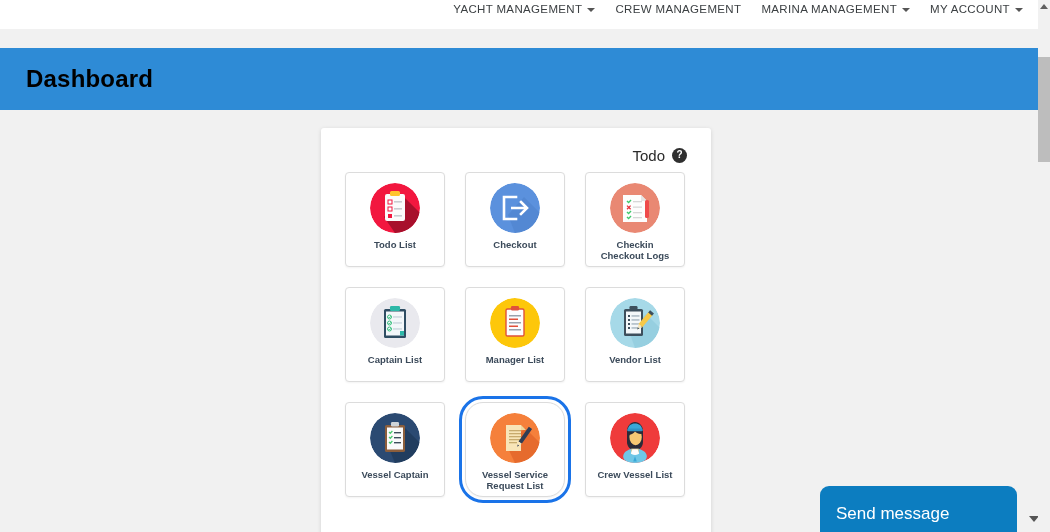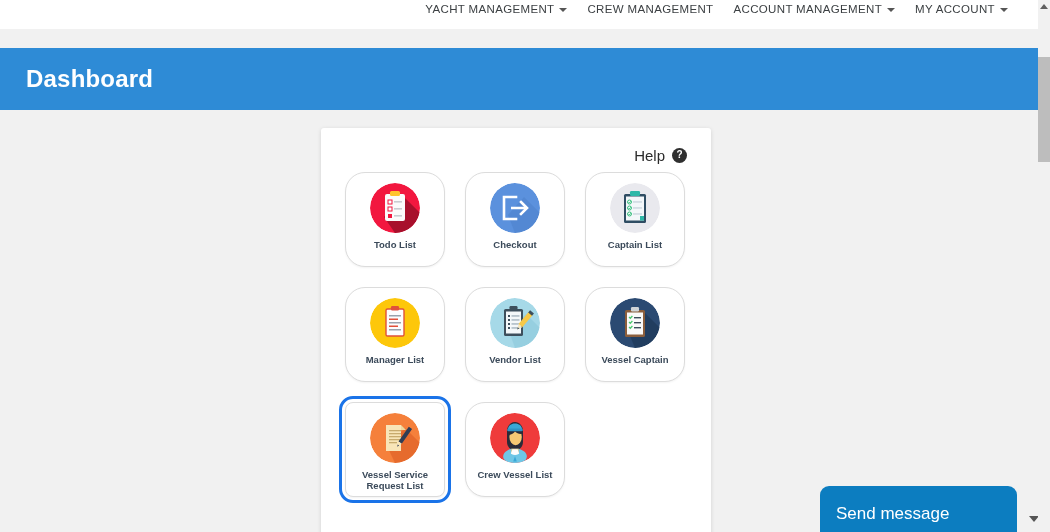--- a/index.html
+++ b/index.html
@@ -23,21 +23,21 @@
   
   .topnav {
     position: absolute;
     top: 0; left: 0;
     width: 1038px;
     height: 29px;
     background: #ffffff;
     display: flex;
     align-items: flex-start;
     justify-content: flex-end;
-    padding-right: 20px;
+    padding-right: 5px;
   }
   .nav-items {
     display: flex;
     align-items: flex-start;
     gap: 0px;
     padding-top: 1px;
   }
   .nav-item {
     display: flex;
     align-items: center;
@@ -65,21 +65,21 @@
   .banner {
     position: absolute;
     top: 48px; left: 0;
     width: 1038px;
     height: 62px;
     background: #2e8bd6;
     display: flex;
     align-items: center;
   }
   .banner-title {
-    color: #ffffff;
+    color: #000000;
     font-size: 24px;
     font-weight: bold;
     letter-spacing: 0.2px;
     margin-left: 26px;
     font-family: "Liberation Sans", sans-serif;
     text-align: right;
   }
 
   
   .content {
@@ -134,34 +134,34 @@
     display: grid;
     grid-template-columns: repeat(3, 100px);
     gap: 20px 20px;
     padding: 2px 0 0 24px;
   }
   .tile {
     width: 100px;
     height: 95px;
     background: #ffffff;
     border: 1px solid #dcdcdc;
-    border-radius: 20px;
+    border-radius: 4px;
     display: flex;
     flex-direction: column;
     align-items: center;
     justify-content: flex-start;
     padding-top: 10px;
     cursor: pointer;
     position: relative;
     box-shadow: 0 1px 2px rgba(0,0,0,0.05);
   }
   .tile.selected {
     outline: 3px solid #1a73e8;
     outline-offset: 3px;
-    border-radius: 8px;
+    border-radius: 18px;
   }
   .tile-label {
     font-size: 9.5px;
     font-weight: bold;
     color: #3b4a5a;
     text-align: center;
     line-height: 11px;
     margin-top: 6px;
     max-width: 92px;
     font-family: "Liberation Sans", sans-serif;
@@ -239,40 +239,40 @@
   <div class="topnav">
     <div class="nav-items" id="nav-items">
         <div class="nav-item">
           <span>YACHT MANAGEMENT</span>
           <span class="caret"></span>
         </div>
         <div class="nav-item">
           <span>CREW MANAGEMENT</span>
         </div>
         <div class="nav-item">
-          <span>ACCOUNT MANAGEMENT</span>
+          <span>MARINA MANAGEMENT</span>
           <span class="caret"></span>
         </div>
         <div class="nav-item">
           <span>MY ACCOUNT</span>
           <span class="caret"></span>
         </div>
       </div>
   </div>
 
   <div class="banner">
     <div class="banner-title">Dashboard</div>
   </div>
 
   <div class="content">
 
     <div class="card">
 
       <div class="help-row">
-        <span class="help-label">Help</span>
+        <span class="help-label">Todo</span>
         <span class="help-icon">?</span>
       </div>
 
       <div class="tile-grid" id="tile-grid">
           <div class="tile">
             <div class="icon-wrap">
               <svg viewBox="0 0 50 50" xmlns="http://www.w3.org/2000/svg">
                 <circle cx="25" cy="25" r="25" fill="#f2173f"></circle>
                 <path d="M25 50A25 25 0 0 0 49.6 29.4L33 13 14 34z" fill="#a8102c"></path>
                 <rect x="15" y="11" width="20" height="27" rx="2" fill="#fbfbfb"></rect>
@@ -291,20 +291,39 @@
             <div class="icon-wrap">
               <svg viewBox="0 0 50 50" xmlns="http://www.w3.org/2000/svg">
                 <circle cx="25" cy="25" r="25" fill="#5b91dd"></circle>
                 <path d="M25 50A25 25 0 0 0 49.6 29.5L34 14 18 32z" fill="#4d81cb" opacity="0.55"></path>
                 <path d="M26 14H14v22h12" fill="none" stroke="#fff" stroke-width="2.6" stroke-linecap="square"></path>
                 <line x1="21" y1="25" x2="37" y2="25" stroke="#fff" stroke-width="2.6"></line>
                 <polyline points="31,19 37,25 31,31" fill="none" stroke="#fff" stroke-width="2.6" stroke-linecap="square" stroke-linejoin="miter"></polyline>
               </svg>
             </div>
             <div class="tile-label">Checkout</div>
+          </div>
+          <div class="tile">
+            <div class="icon-wrap">
+              <svg viewBox="0 0 50 50" xmlns="http://www.w3.org/2000/svg">
+                <circle cx="25" cy="25" r="25" fill="#e98873"></circle>
+                <path d="M13 12h18l6 6v21H13z" fill="#fdfdfd"></path>
+                <path d="M31 12l6 6h-6z" fill="#e5e5e5"></path>
+                <path d="M17 18l1.6 1.6L21 17" fill="none" stroke="#3ec96a" stroke-width="1.4"></path>
+                <path d="M17 22.6l3.6 3.6M20.6 22.6L17 26.2" stroke="#e8313a" stroke-width="1.3"></path>
+                <path d="M17 29l1.6 1.6L21 28" fill="none" stroke="#3ec96a" stroke-width="1.4"></path>
+                <path d="M17 34l1.6 1.6L21 33" fill="none" stroke="#3ec96a" stroke-width="1.4"></path>
+                <rect x="23" y="18" width="9" height="1.3" fill="#d7d7d7"></rect>
+                <rect x="23" y="23.5" width="9" height="1.3" fill="#d7d7d7"></rect>
+                <rect x="23" y="29" width="9" height="1.3" fill="#d7d7d7"></rect>
+                <rect x="23" y="34" width="9" height="1.3" fill="#d7d7d7"></rect>
+                <rect x="35" y="17" width="4" height="18" rx="1.6" fill="#ef4b4b"></rect>
+              </svg>
+            </div>
+            <div class="tile-label">Checkin<br>Checkout Logs</div>
           </div>
           <div class="tile">
             <div class="icon-wrap">
               <svg viewBox="0 0 50 50" xmlns="http://www.w3.org/2000/svg">
                 <circle cx="25" cy="25" r="25" fill="#e9e9ee"></circle>
                 <rect x="14" y="11" width="22" height="29" rx="1.5" fill="#2f4d63"></rect>
                 <rect x="16" y="13.5" width="18" height="24" fill="#f3f7fa"></rect>
                 <rect x="20" y="8" width="10" height="5" rx="1.2" fill="#2db8a8"></rect>
                 <circle cx="19.5" cy="19" r="2" fill="none" stroke="#39c07f" stroke-width="1"></circle>
                 <path d="M18.6 19l.8.9 1.4-1.6" fill="none" stroke="#39c07f" stroke-width="1"></path>

